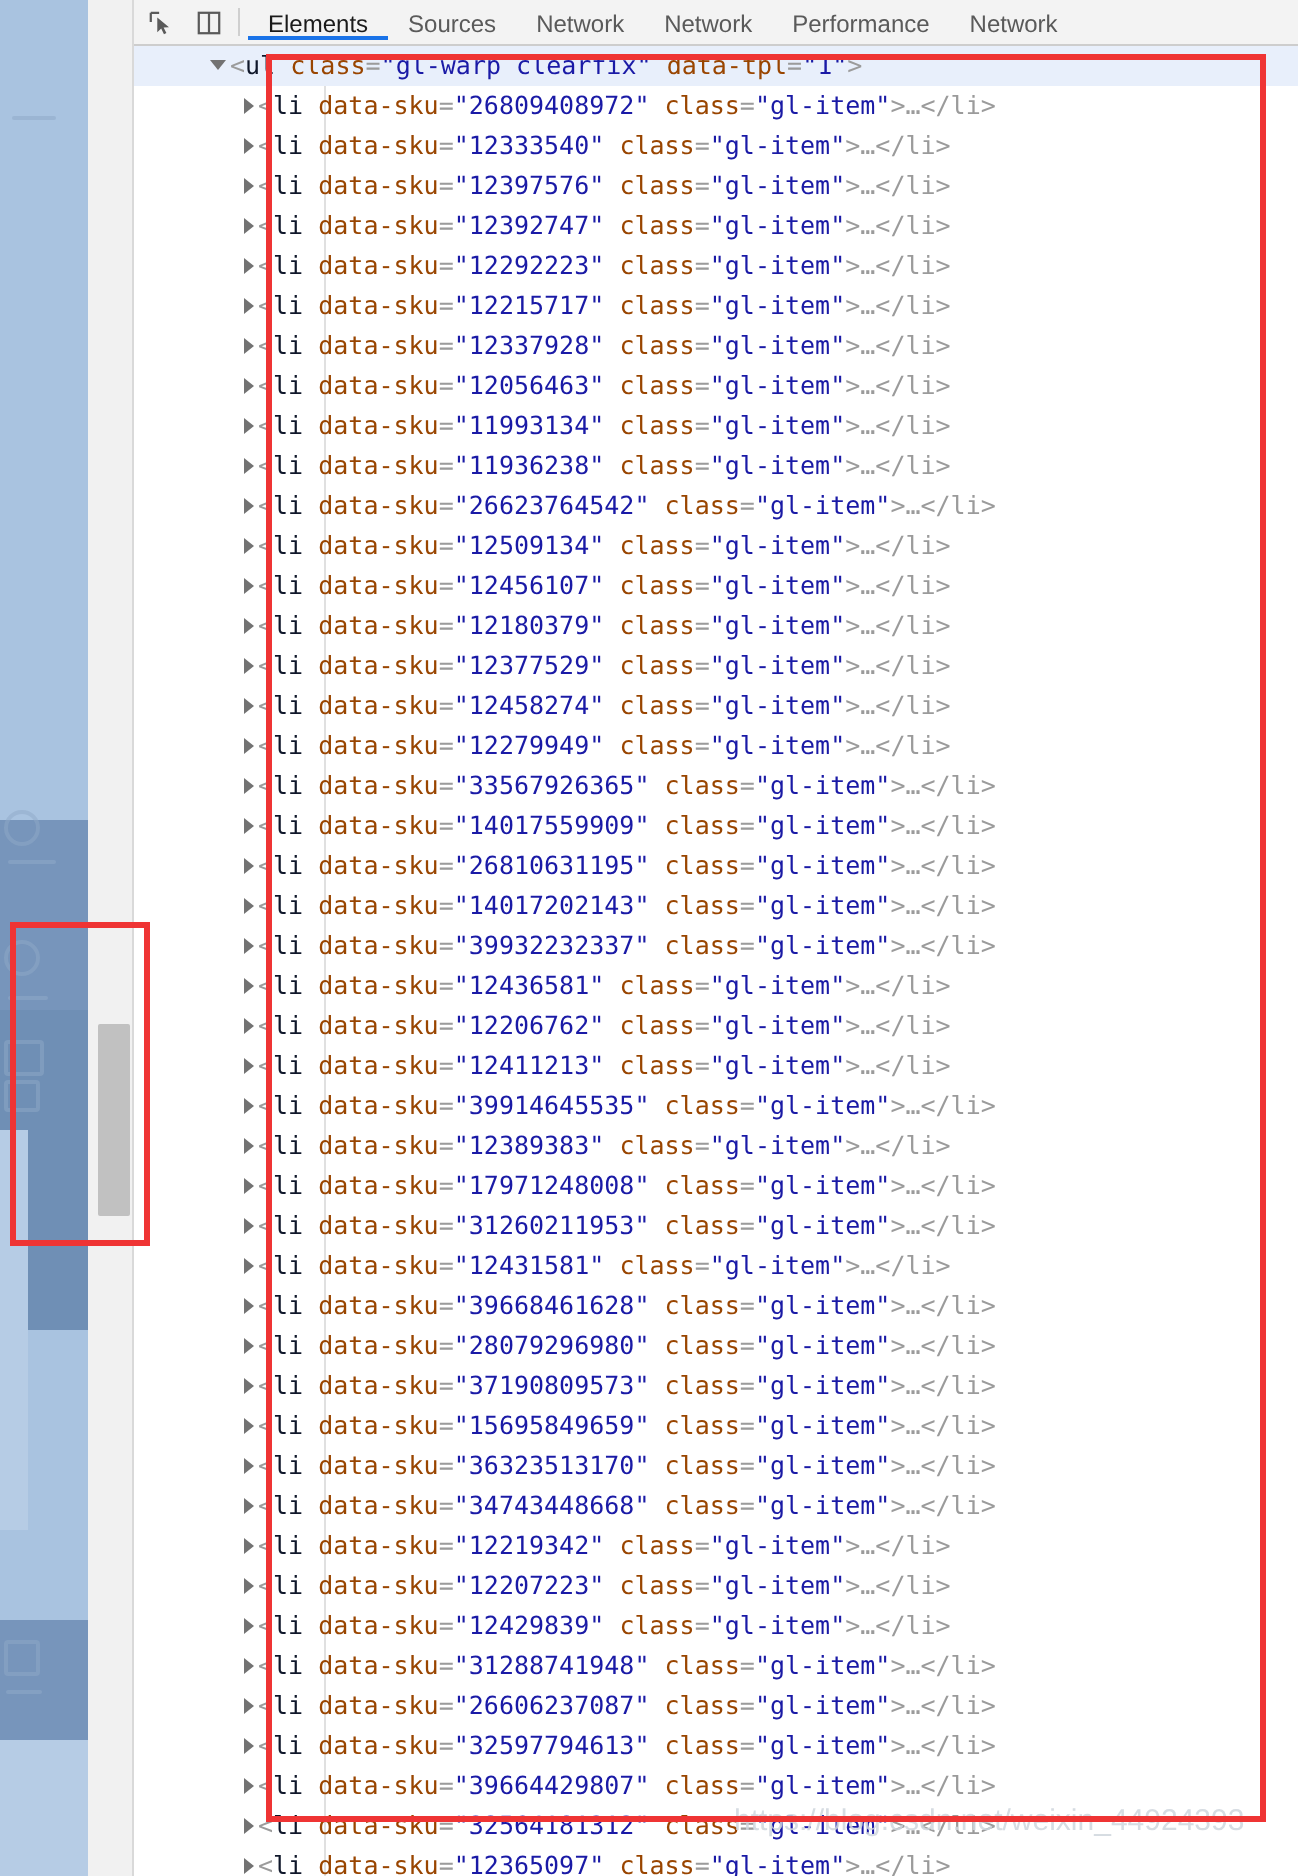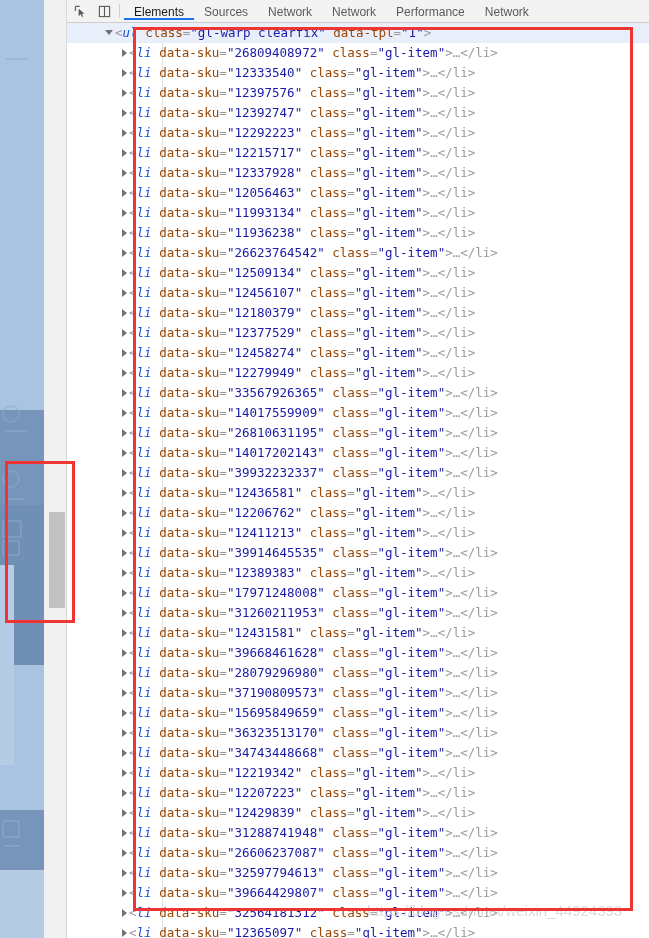--- a/index.html
+++ b/index.html
@@ -171,21 +171,21 @@
   .tri-down {
     border-top: 5px solid #727272;
     border-left: 4px solid transparent;
     border-right: 4px solid transparent;
   }
 
   .pad-ul  { padding-left: 38px; }
   .pad-li  { padding-left: 55px; }
 
   .punct    { color: #9b9b9b; }
-  .tagname  { color: #1d4ed8; font-style: italic; }
+  .tagname  { color: #0f172a; }
   .attrname { color: #994500; }
   .attrval  { color: #1a1aa6; }
   .ellip    { color: #9b9b9b; }
 
   
   #annot-dom {
     position: absolute;
     left: 133px;
     top: 27px;
     width: 500px;

